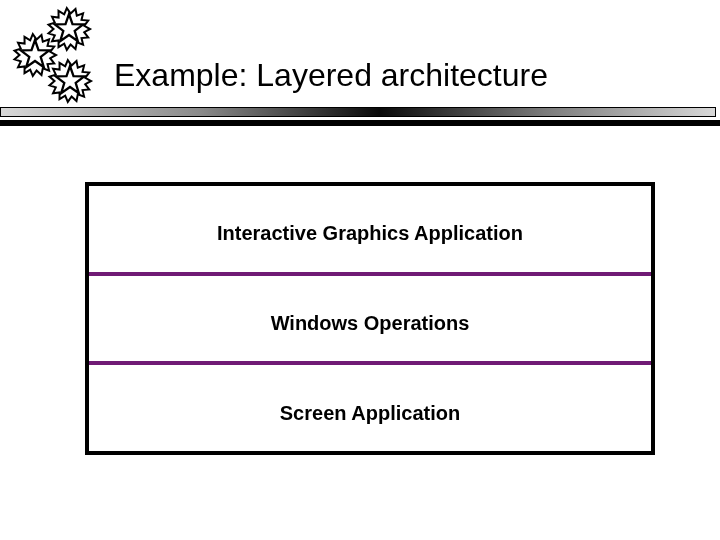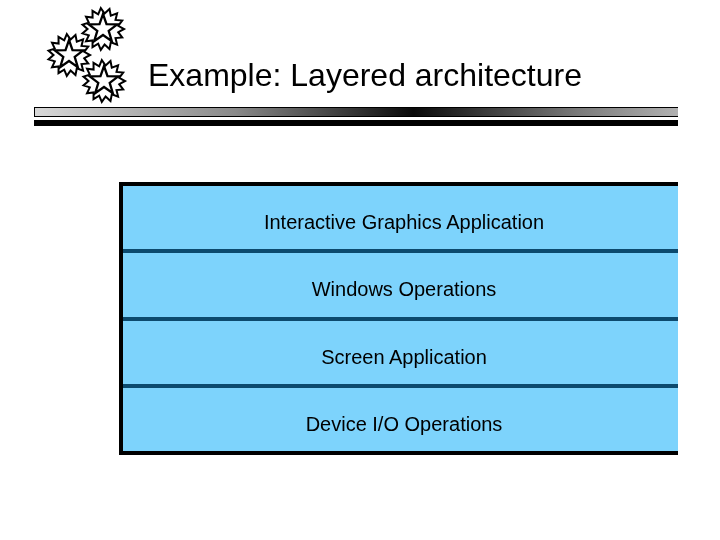--- a/index.html
+++ b/index.html
@@ -1,22 +1,21 @@
 <!DOCTYPE html>
 <html><head>
 <meta charset="utf-8">
 <style>
   html,body { margin:0; padding:0; background:#ffffff; }
   .slide {
     position:relative;
-    width:644px; height:540px;
+    width:720px; height:540px;
     background:#ffffff;
     overflow:hidden;
     font-family:"Liberation Sans","DejaVu Sans",sans-serif;
-    margin-left:34px;
   }
   .logo {
     position:absolute;
     left:5px; top:2px;
     width:92px; height:104px;
   }
   .title {
     position:absolute;
     left:114px; top:58px;
     font-size:32px;
@@ -45,32 +44,32 @@
     left:85px; top:182px;
     width:570px; height:273px;
     box-sizing:border-box;
     border:4px solid #000000;
     display:flex;
     flex-direction:column;
     background:#000000;
   }
   .layer {
     flex:1;
-    background:#7dd3fc;
+    background:#ffffff;
     display:flex;
     align-items:center;
     justify-content:center;
     box-sizing:border-box;
     padding-top:10px;
     font-size:20px;
-    font-weight:400;
+    font-weight:700;
     color:#000000;
   }
   .layer + .layer {
-    border-top:4px solid #0c4a6e;
+    border-top:4px solid #701a75;
   }
 </style>
 </head>
 <body>
 
 <div class="slide">
 
   <svg class="logo" viewBox="0 0 90 104" xmlns="http://www.w3.org/2000/svg">
       <polygon points="84.0,27.0 78.2,30.2 82.2,35.5 75.5,36.1 77.1,42.6 70.8,40.4 69.5,47.0 64.6,42.4 60.8,47.9 58.2,41.7 52.5,45.2 52.6,38.5 46.0,39.3 48.8,33.3 42.5,31.4 47.5,27.0 42.5,22.6 48.8,20.7 46.0,14.7 52.6,15.5 52.5,8.8 58.2,12.3 60.8,6.1 64.6,11.6 69.5,7.0 70.8,13.6 77.1,11.4 75.5,17.9 82.2,18.5 78.2,23.8" fill="#ffffff" stroke="#000000" stroke-width="2" stroke-linejoin="miter"></polygon>
       <polygon points="63.0,12.0 66.5,22.1 77.3,22.4 68.7,28.9 71.8,39.1 63.0,33.0 54.2,39.1 57.3,28.9 48.7,22.4 59.5,22.1" fill="#ffffff" stroke="#000000" stroke-width="2.3" stroke-linejoin="miter"></polygon>
@@ -82,16 +81,15 @@
 
   <div class="title">Example: Layered architecture</div>
 
   <div class="rule-gradient"></div>
   <div class="rule-black"></div>
 
   <div class="stack">
     <div class="layer">Interactive Graphics Application</div>
     <div class="layer">Windows Operations</div>
     <div class="layer">Screen Application</div>
-    <div class="layer">Device I/O Operations</div>
   </div>
 
 </div>
 
 </body></html>

